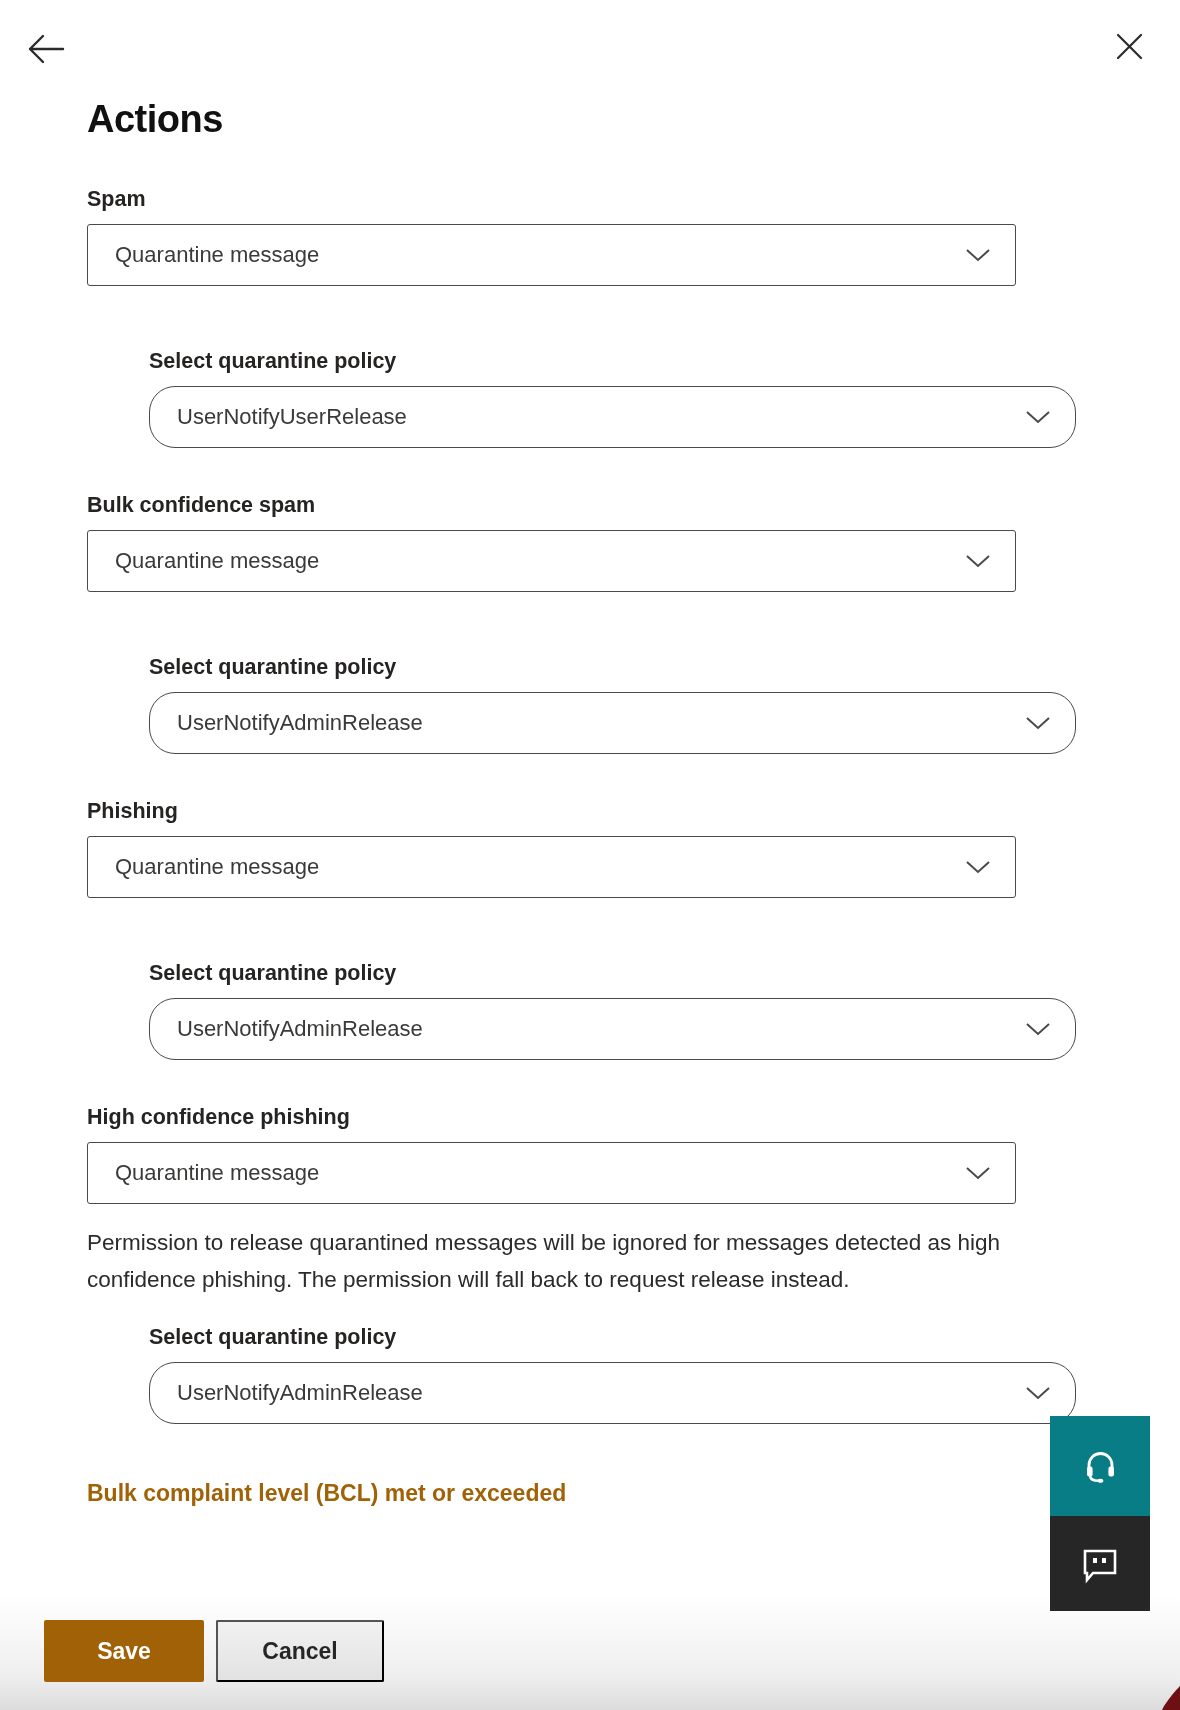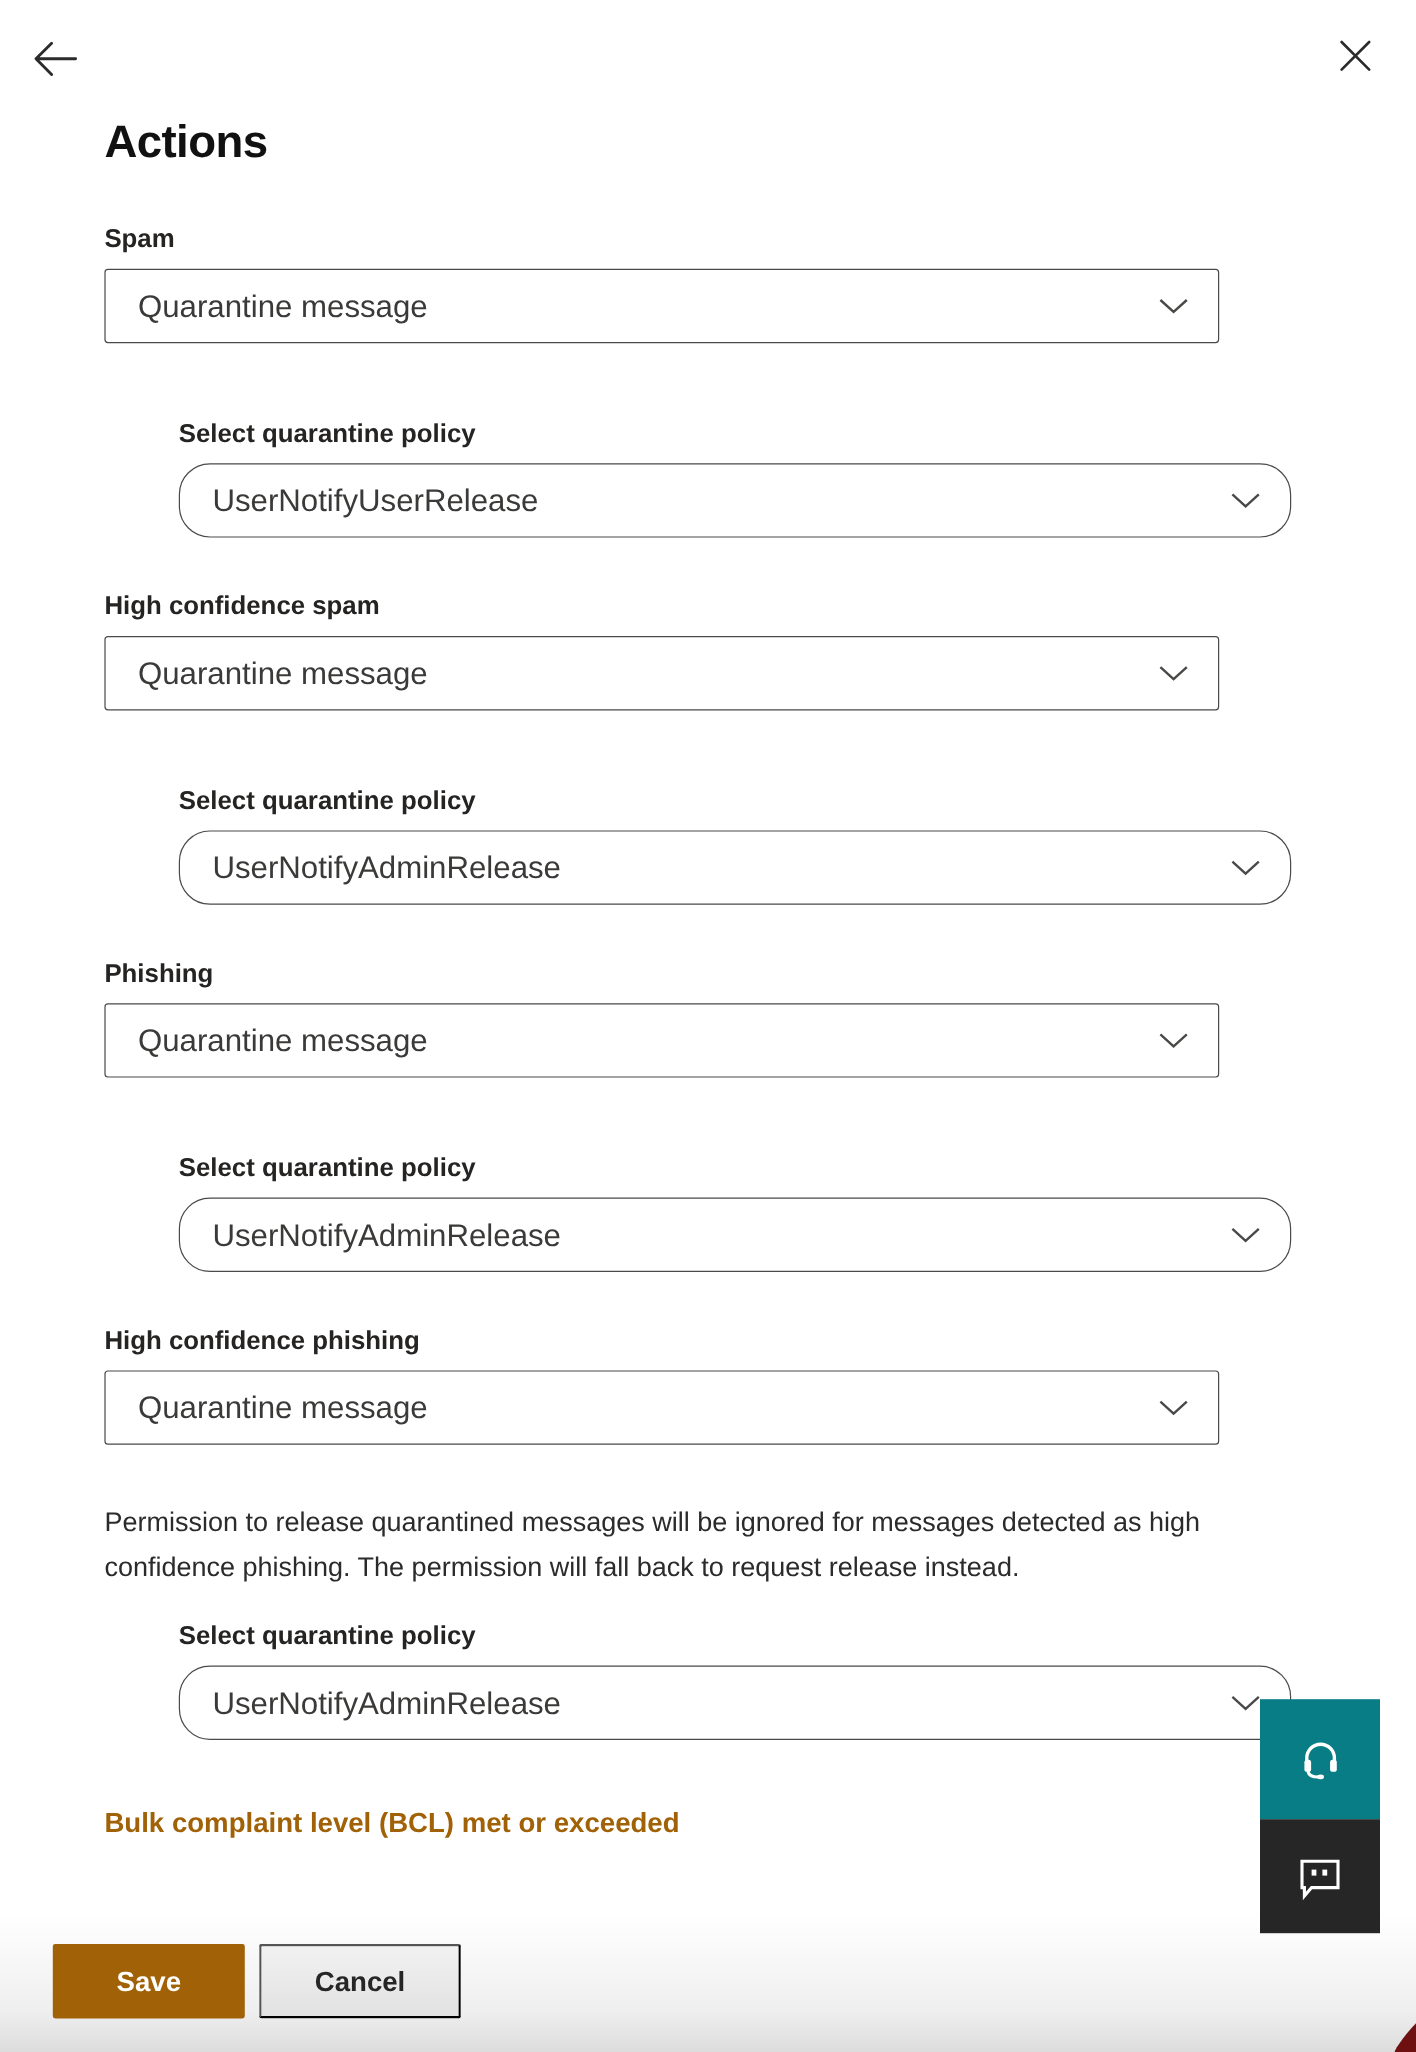--- a/index.html
+++ b/index.html
@@ -26,25 +26,25 @@
   .sub-label{margin-left:62px;margin-top:62px;}
   .sub-label.after-note{margin-top:26px;}
   .dd{
     margin-top:12px;height:62px;box-sizing:border-box;
     border:1.6px solid #4c4a48;border-radius:3px;background:#ffffff;
     display:flex;align-items:center;position:relative;
     padding:0 60px 0 27px;cursor:pointer;
   }
   .dd-main{width:929px;}
   .dd-sub{width:927px;margin-left:62px;border-radius:26px;}
-  .dd-text{font-size:26px;color:#3b3a39;line-height:1;white-space:nowrap;}
+  .dd-text{font-size:22px;color:#3b3a39;line-height:1;white-space:nowrap;}
   .chev{position:absolute;right:24px;top:50%;margin-top:-7px;}
 
   .note{
-    margin-top:46px;width:985px;font-size:22.5px;line-height:37px;color:#2b2b2b;
+    margin-top:20px;width:985px;font-size:22.5px;line-height:37px;color:#2b2b2b;
   }
   .truncated-label{
     margin-top:52px;height:32px;overflow:hidden;
     font-size:23px;font-weight:600;color:#a16207;line-height:34px;
   }
 
   
   .bottom-fade{
     position:absolute;left:0;bottom:0;width:1180px;height:115px;z-index:1;
     background:linear-gradient(to bottom, rgba(248,248,248,0) 0%, #efefef 70%, #dcdcdc 100%);
@@ -94,21 +94,21 @@
     </svg>
   </div>
   <div class="field-label sub-label">Select quarantine policy</div>
   <div class="dd dd-sub">
     <span class="dd-text">UserNotifyUserRelease</span>
     <svg class="chev" width="26" height="14" viewBox="0 0 26 14">
       <polyline points="2,2 13,12 24,2" fill="none" stroke="#4a4947" stroke-width="2"></polyline>
     </svg>
   </div>
 
-  <div class="field-label">High confidence spam</div>
+  <div class="field-label">Bulk confidence spam</div>
   <div class="dd dd-main">
     <span class="dd-text">Quarantine message</span>
     <svg class="chev" width="26" height="14" viewBox="0 0 26 14">
       <polyline points="2,2 13,12 24,2" fill="none" stroke="#4a4947" stroke-width="2"></polyline>
     </svg>
   </div>
   <div class="field-label sub-label">Select quarantine policy</div>
   <div class="dd dd-sub">
     <span class="dd-text">UserNotifyAdminRelease</span>
     <svg class="chev" width="26" height="14" viewBox="0 0 26 14">

